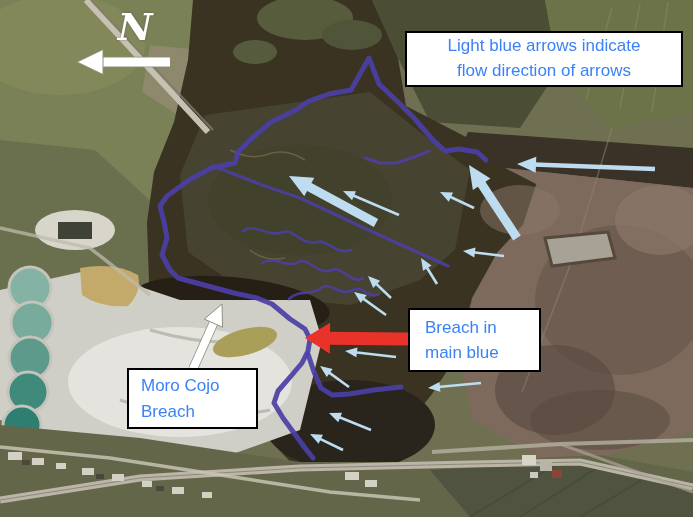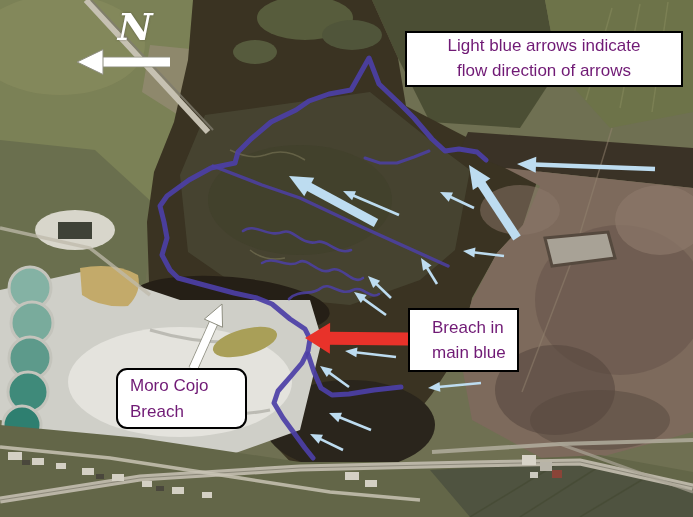--- a/index.html
+++ b/index.html
@@ -1,25 +1,25 @@
 <!DOCTYPE html>
 <html><head>
 <meta charset="utf-8">
 <style>
   html,body{margin:0;padding:0;background:#222;}
   #figure{position:relative;width:693px;height:517px;overflow:hidden;
           font-family:"Liberation Sans",sans-serif;background:#6f7052;}
   #photo,#overlay{position:absolute;left:0;top:0;}
   .label-box{position:absolute;background:#fff;border:2.5px solid #000;
-             color:#701a75;font-size:17px;line-height:1.5;box-sizing:border-box;
+             color:#3b82f6;font-size:17px;line-height:1.5;box-sizing:border-box;
              display:flex;flex-direction:column;justify-content:center;}
   .label-box .ln{display:block;white-space:nowrap;}
   #legend-box{left:405px;top:31px;width:278px;height:56px;text-align:center;border-width:2px;line-height:1.45;}
-  #breach-box{left:408px;top:308px;width:111px;height:64px;padding-left:22px;}
-  #slough-box{left:116px;top:368px;width:131px;height:61px;padding-left:12px;border-radius:11px;}
+  #breach-box{left:408px;top:308px;width:133px;height:64px;padding-left:15px;}
+  #slough-box{left:127px;top:368px;width:131px;height:61px;padding-left:12px;}
   #north-symbol{position:absolute;left:110px;top:4px;width:50px;text-align:center;
                 color:#fff;font-family:"DejaVu Serif",serif;font-style:italic;
                 font-size:38px;font-weight:bold;text-shadow:0 0 2px rgba(60,60,50,.6);}
 </style>
 </head>
 <body>
 
 <div id="figure">
 
   <svg id="photo" width="693" height="517" viewBox="0 0 693 517">

